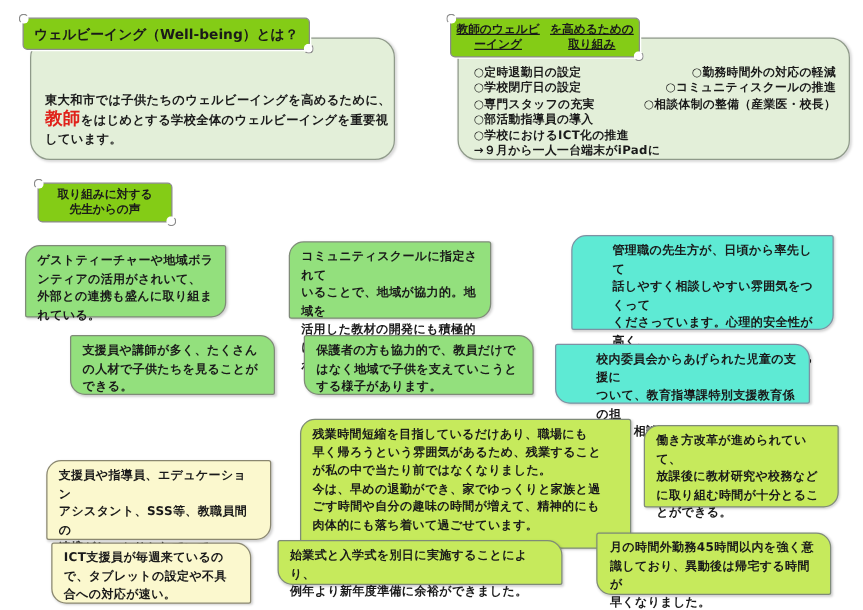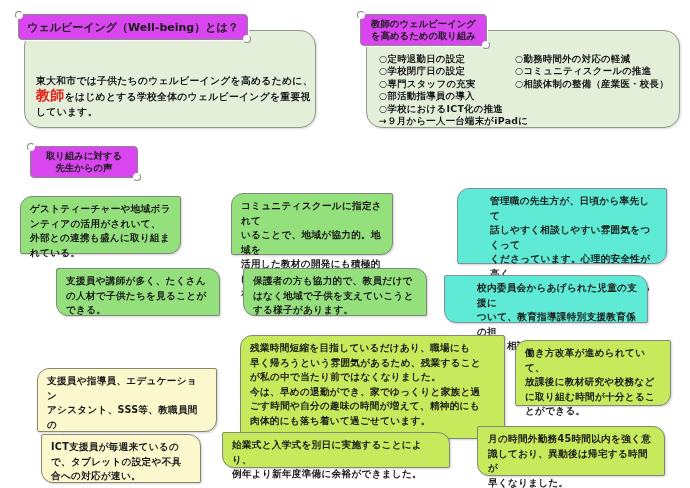--- a/index.html
+++ b/index.html
@@ -10,21 +10,21 @@
     color: #1a1a1a;
   }
   .abs { position: absolute; box-sizing: border-box; }
   .panel {
     background: #e3efd9;
     border: 1px solid #8f9a8a;
     border-radius: 16px;
     box-shadow: 1px 1px 2px rgba(0,0,0,0.15);
   }
   .label-card {
-    background: #d946ef;
+    background: #84cc16;
     border: 1px solid #8a8a8a;
     border-radius: 4px;
     font-weight: bold;
     display: flex; align-items: center; justify-content: center;
     text-align: center;
     box-shadow: 0 0 0 1px #fff;
   }
   .label-card::before, .label-card::after {
     content: ""; position: absolute; width: 6px; height: 6px; background: #fff;
     border: 1px solid #8a8a8a; border-radius: 50%;
@@ -66,27 +66,27 @@
 
 <div class="abs panel" style="left:366px; top:30px; width:314px; height:98px;">
   <div class="abs txt" style="left:12px; top:22px; font-size:9.4px; line-height:12.4px;">
     <div>○定時退勤日の設定</div>
     <div>○学校閉庁日の設定</div>
     <div>○専門スタッフの充実</div>
     <div>○部活動指導員の導入</div>
     <div>○学校におけるICT化の推進</div>
     <div>→９月から一人一台端末がiPadに</div>
   </div>
-  <div class="abs txt" style="left:148px; top:22px; font-size:9.4px; line-height:12.4px;">
+  <div class="abs txt" style="left:148px; top:22px; font-size:9.4px; line-height:12.4px;text-align:right;">
     <div>○勤務時間外の対応の軽減</div>
     <div>○コミュニティスクールの推進</div>
     <div>○相談体制の整備（産業医・校長）</div>
   </div>
 </div>
-<div class="abs label-card" style="left:360px; top:14px; width:127px; height:32px; font-size:9.4px; line-height:12px; flex-direction:column;">
+<div class="abs label-card" style="left:360px; top:14px; width:152px; height:32px; font-size:9.4px; line-height:12px; text-decoration:underline;">
   <span>教師のウェルビーイング</span>
   <span>を高めるための取り組み</span>
 </div>
 
 <div class="abs label-card" style="left:30px; top:146px; width:108px; height:32px; font-size:9.4px; line-height:12px; flex-direction:column;">
   <span>取り組みに対する</span>
   <span>先生からの声</span>
 </div>
 
 <div class="abs bubble green shape-a" style="left:20px; top:196px; width:161px; height:58px;">ゲストティーチャーや地域ボラ

